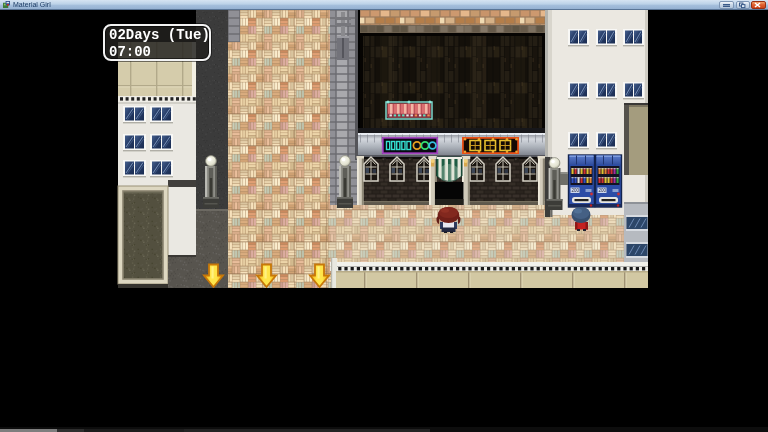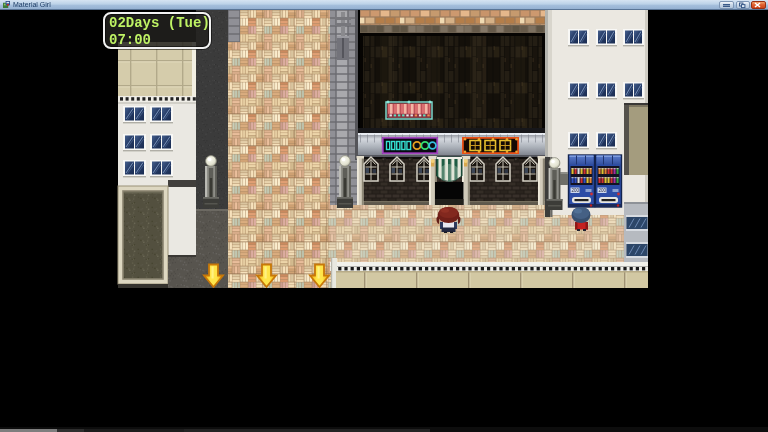--- a/index.html
+++ b/index.html
@@ -8,24 +8,24 @@
   border-bottom:1px solid #5a7596; }
 #ticon { position:absolute; left:3px; top:1px; width:7px; height:7px; }
 #ttext { position:absolute; left:13px; top:0px; font-size:7px; line-height:10px;
   color:#16365f; letter-spacing:0px; }
 .tbtn { position:absolute; top:1px; height:8px; border-radius:2px; }
 #bmin,#bmax { background:linear-gradient(#f0f5fa, #cbd9e8 45%, #b4c6da); border:1px solid #7e96b4; }
 #bmin { left:719px; width:15px; }
 #bmax { left:736px; width:14px; }
 #bclose { left:751px; width:15px; background:linear-gradient(#f0a06a, #e06030 45%, #cc4418);
   border:1px solid #993014; }
-#timewin { position:absolute; left:103px; top:12px; width:108px; height:37px;
+#timewin { position:absolute; left:103px; top:24px; width:108px; height:37px;
   background:rgba(35,33,31,0.84); border:2.5px solid #f2f2f2; border-radius:8px;
   box-shadow:0 0 0 1px rgba(0,0,0,0.5), inset 0 0 0 1px rgba(0,0,0,0.5);
-  color:#bef264; font-family:"Liberation Mono", monospace; font-size:14px; font-weight:bold;
+  color:#ffffff; font-family:"Liberation Mono", monospace; font-size:14px; font-weight:bold;
   line-height:16.5px; padding:1px 0 8px 4px; white-space:pre; }
 #taskbar { position:absolute; left:0; top:427px; width:768px; height:5px; background:#0d0d0d; }
 .tb1 { position:absolute; top:2px; height:2.5px; }
 </style></head><body>
 <svg id="scene" style="position:absolute;left:0;top:10px" width="768" height="278" viewBox="0 0 768 278">
 <defs>
       <pattern id="road" width="32" height="32" patternUnits="userSpaceOnUse">
         <rect width="32" height="32" fill="#aa8862"></rect>
         <rect x="0.3" y="0.4" width="7.4" height="2.25" fill="#e5b789"></rect>
         <rect x="0.3" y="3.05" width="7.4" height="2.25" fill="#cfa173"></rect>

